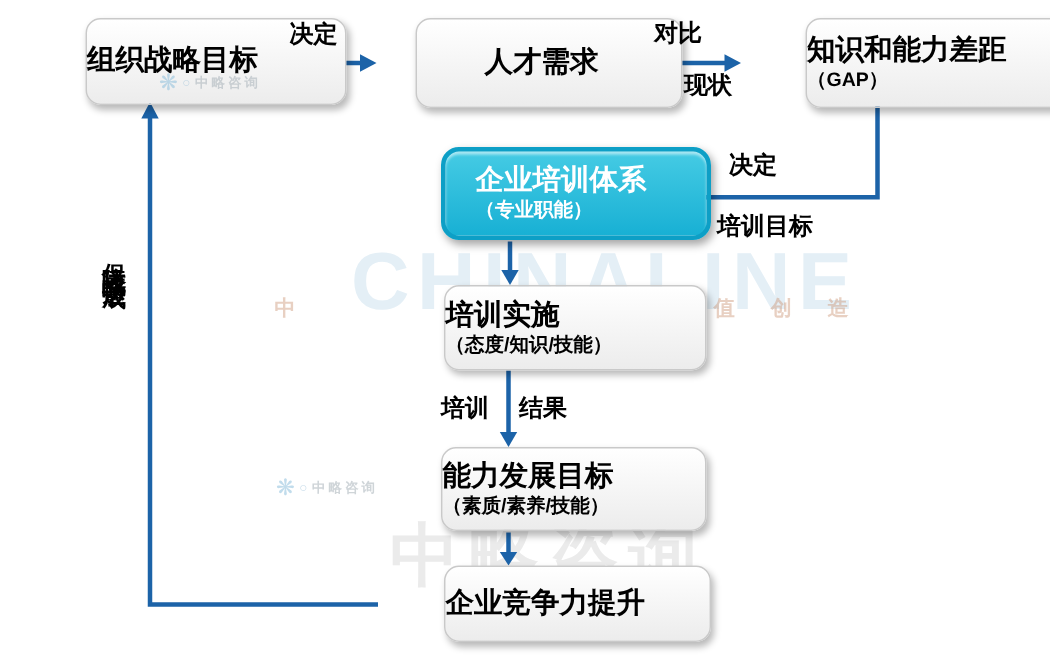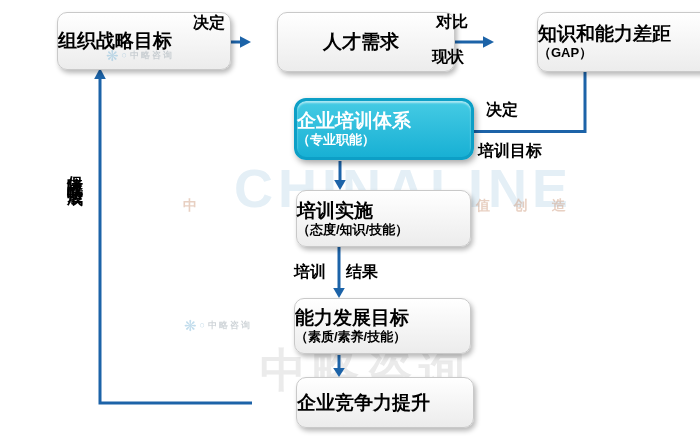--- a/index.html
+++ b/index.html
@@ -35,21 +35,21 @@
   
   .box{position:absolute;z-index:2;box-sizing:border-box;
        display:flex;flex-direction:column;align-items:flex-start;justify-content:center;
        background:linear-gradient(#ffffff, #ececec);
        border:1px solid var(--box-border);border-radius:10px;
        box-shadow:2px 3px 5px rgba(0,0,0,0.28);margin-left:44px;}
   .box-title{font-size:19px;font-weight:800;color:#000000;line-height:1.15;}
   .box-sub{font-size:13px;font-weight:700;color:#000000;line-height:1.2;}
   .box.highlight{background:linear-gradient(var(--hl-top), var(--hl-bottom));
        border:3px solid var(--hl-border);border-radius:12px;
-       box-shadow:2px 3px 6px rgba(0,0,0,0.35), inset 0 2px 2px rgba(255,255,255,0.55);}
+       box-shadow:2px 3px 6px rgba(0,0,0,0.35), inset 0 2px 2px rgba(255,255,255,0.55);padding-left:20px;}
   .box.highlight .box-title,.box.highlight .box-sub{color:#ffffff;}
 
   
   .edge-label{position:absolute;z-index:3;font-size:16px;font-weight:800;color:#000000;
        white-space:nowrap;pointer-events:none;}
   .edge-label.vertical{writing-mode:vertical-rl;text-orientation:upright;letter-spacing:3px;}
 </style>
 </head>
 <body>
 
@@ -118,21 +118,21 @@
     <div class="box-title">能力发展目标</div>
     <div class="box-sub">（素质/素养/技能）</div>
   </div>
 
   <div class="box" style="left:252px;top:377px;width:178px;height:51px;">
     <div class="box-title">企业竞争力提升</div>
   </div>
 
   <div class="edge-label" style="left:193px;top:13px;width:48px;">决定</div>
   <div class="edge-label" style="left:436px;top:12px;width:44px;">对比</div>
-  <div class="edge-label" style="left:432px;top:47px;width:44px;">现状</div>
+  <div class="edge-label" style="left:456px;top:47px;width:44px;">现状</div>
   <div class="edge-label" style="left:486px;top:100px;width:48px;">决定</div>
   <div class="edge-label" style="left:478px;top:141px;width:72px;">培训目标</div>
   <div class="edge-label" style="left:294px;top:262px;width:38px;">培训</div>
   <div class="edge-label" style="left:346px;top:262px;width:40px;">结果</div>
   <div class="edge-label vertical" style="left:64px;top:162px;height:110px;">保障战略达成</div>
 
   <div class="stamp" style="left:106px;top:48px;">
     <span class="burst">❋</span>
     <span class="ring">○</span>
     <span class="stamp-text">中略咨询</span>

